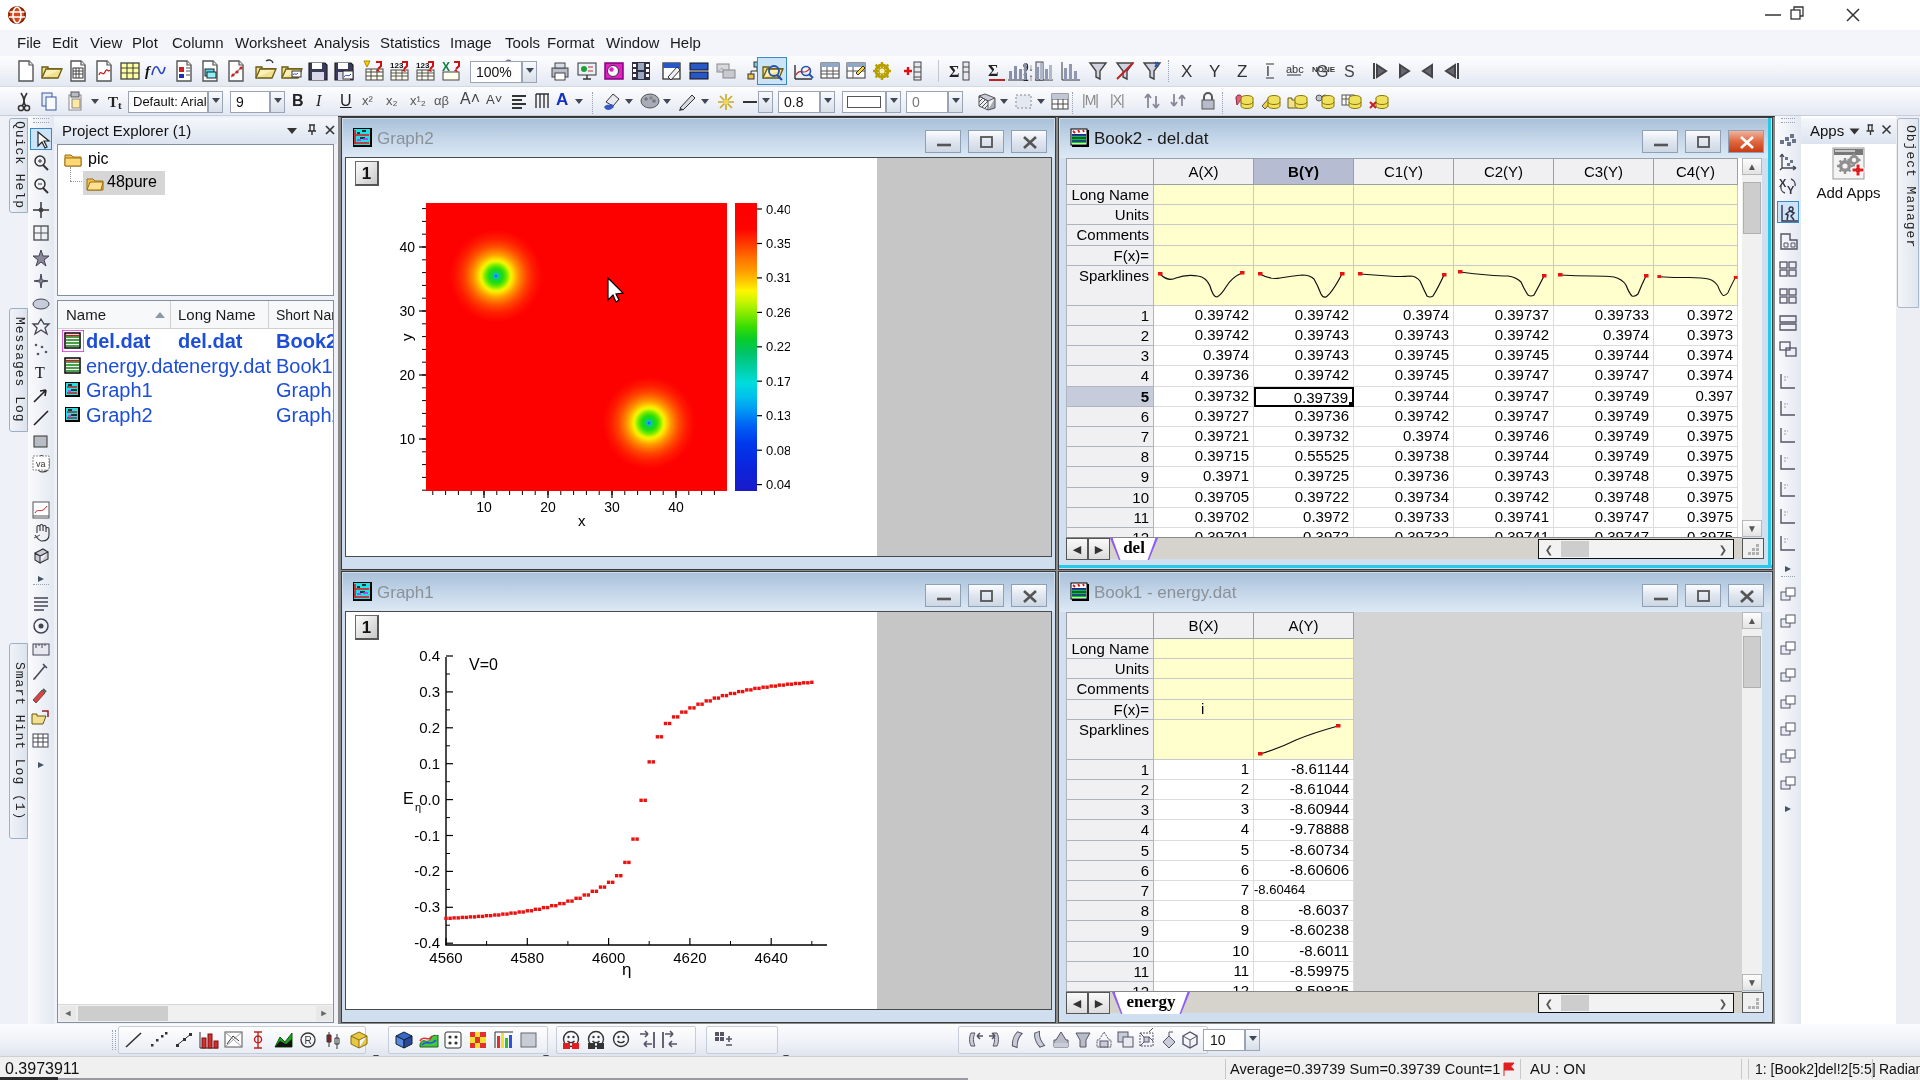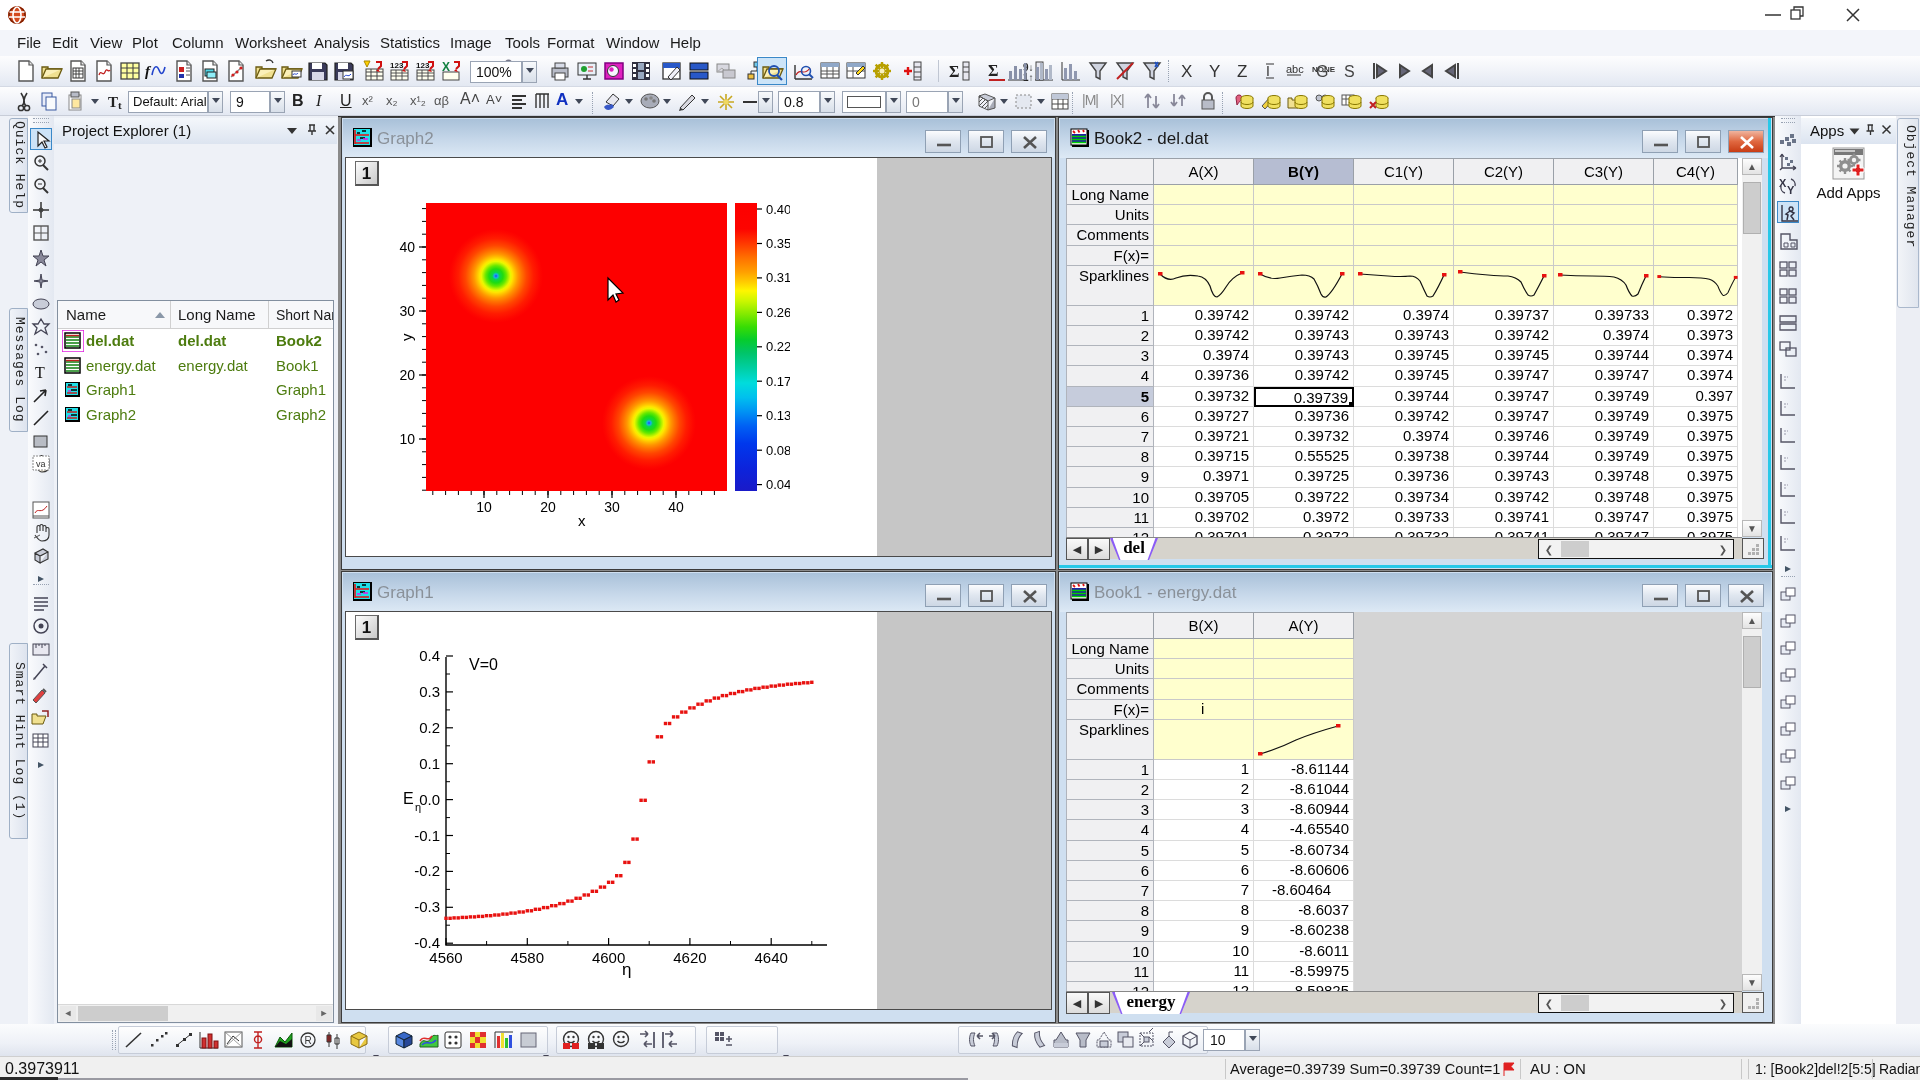--- a/index.html
+++ b/index.html
@@ -13,21 +13,21 @@
 .ddbox{position:absolute;background:#fff;border:1px solid #9aa4b4;font-size:14px;color:#111}
 .dd-arr{position:absolute;width:15px;background:linear-gradient(180deg,#f8fafc,#d8dfe9);border:1px solid #9aa4b4}
 .dd-arr:after{content:"";position:absolute;left:3px;top:6px;border:4px solid transparent;border-top:5px solid #404858}
 .vtab{left:9px;width:19px;background:linear-gradient(90deg,#f0f3f8,#dde3ee);border:1px solid #9fb0c6;border-radius:3px 0 0 3px;writing-mode:vertical-rl;text-align:center;font-family:"Liberation Mono",monospace;font-size:13px;color:#222;letter-spacing:1px}
 .lstrip{left:28px;top:116px;width:26px;height:908px;background:linear-gradient(90deg,#fafbfd,#e3e8f1)}
 .rstrip{left:1775px;top:116px;width:26px;height:908px;background:linear-gradient(90deg,#fafbfd,#e3e8f1)}
 .pe{left:54px;top:116px;width:283px;height:908px;background:#eef1f7}
 .pe-title{left:0;top:2px;width:283px;height:26px;background:linear-gradient(180deg,#f4f7fb,#dce4f0);font-size:15px;color:#111}
 .panel-box{background:#fff;border:1px solid #828f9f}
 .pe-hdr{font-size:15px;color:#1a1a1a;white-space:nowrap}
-.pe-row{position:absolute;font-size:15px;color:#4d7c0f;height:24px;line-height:24px}
+.pe-row{position:absolute;font-size:20px;color:#1d4ed8;height:24px;line-height:24px}
 .win{position:absolute;border:1px solid #3c3c3c;background:#cfdff0}
 .win-title{position:absolute;left:1px;top:1px;right:1px;height:39px;background:linear-gradient(180deg,#a9c1d9 0%,#c7d8ea 55%,#dde9f5 100%)}
 .wt-txt{position:absolute;left:34px;top:10px;font-size:17px}
 .wbtns{position:absolute;top:11px;height:23px;display:flex}
 .wbtn{width:36px;height:23px;background:linear-gradient(180deg,#fbfcfe,#dfe6ef 50%,#cdd7e4);border:1px solid #8fa0b4;margin-left:7px;position:relative}
 .wbtn-red{background:linear-gradient(180deg,#f0b49e,#e06840 50%,#c83c14)}
 .client{position:absolute;background:#fff}
 .badge1{position:absolute;width:24px;height:25px;background:linear-gradient(135deg,#fdfdfd,#c9c9c9);border:1px solid #6a6a6a;border-right:2px solid #555;border-bottom:2px solid #555;font-size:17px;font-weight:bold;text-align:center;line-height:24px;color:#111}
 .tabbar{position:absolute;background:#d6d3cc;border-top:1px solid #888}
 .sheettab{position:absolute;top:0;width:72px;height:22px;background:#8b5cf6;clip-path:polygon(0 0,100% 0,calc(100% - 9px) 100%,9px 100%)}
@@ -625,20 +625,35 @@
       <span style="position:absolute;left:8px;top:4px">Project Explorer (1)</span>
       <svg style="position:absolute;left:232px;top:9px" width="12" height="8">
         <path d="M1 1 L11 1 L6 7 Z" fill="#333"></path>
       </svg>
       <svg style="position:absolute;left:252px;top:5px" width="12" height="14">
         <path d="M3 2 H9 M4 2 V8 M8 2 V8 M2 8 H10 M6 8 V12" stroke="#333" stroke-width="1.4"></path>
       </svg>
       <svg style="position:absolute;left:270px;top:6px" width="12" height="12">
         <path d="M2 2 L10 10 M10 2 L2 10" stroke="#333" stroke-width="1.6"></path>
       </svg>
+    </div>
+<div class="abs panel-box" style="left:3px;top:28px;width:277px;height:152px">
+      <svg style="position:absolute;left:6px;top:7px" width="18" height="15" viewBox="0 0 18 15">
+        <path d="M1 3 h6 l2 2 h8 v9 h-16 Z" fill="#f0c050" stroke="#9a7010"></path>
+        <path d="M1 6 h16 v8 h-16 Z" fill="#ffd875" stroke="#9a7010"></path>
+      </svg>
+      <div style="position:absolute;left:30px;top:5px;font-size:16px;color:#000">pic</div>
+      <div style="position:absolute;left:12px;top:22px;width:1px;height:14px;border-left:1px dotted #999"></div>
+      <div style="position:absolute;left:12px;top:36px;width:12px;height:1px;border-top:1px dotted #999"></div>
+      <div style="position:absolute;left:25px;top:26px;width:82px;height:24px;background:#d6d6d6"></div>
+      <svg style="position:absolute;left:28px;top:31px" width="18" height="15" viewBox="0 0 18 15">
+        <path d="M1 3 h6 l2 2 h8 v9 h-16 Z" fill="#f0c050" stroke="#9a7010"></path>
+        <path d="M4 6 h13 l-2 8 h-14 Z" fill="#ffe090" stroke="#9a7010"></path>
+      </svg>
+      <div style="position:absolute;left:49px;top:28px;font-size:16px;color:#000">48pure</div>
     </div>
 <div class="abs panel-box" style="left:3px;top:184px;width:277px;height:723px;overflow:hidden">
       <div style="position:absolute;left:0;top:0;width:277px;height:28px;background:#f7f8fa;border-bottom:1px solid #d0d0d0"></div>
       <div class="pe-hdr" style="position:absolute;left:8px;top:5px">Name</div>
       <svg style="position:absolute;left:96px;top:10px" width="12" height="8">
         <path d="M6 1 L11 7 L1 7 Z" fill="#8a98a8"></path>
       </svg>
       <div style="position:absolute;left:112px;top:0;width:1px;height:28px;background:#d0d0d0"></div>
       <div class="pe-hdr" style="position:absolute;left:120px;top:5px">Long Name</div>
       <div style="position:absolute;left:210px;top:0;width:1px;height:28px;background:#d0d0d0"></div>
@@ -1288,30 +1303,30 @@
     <div style="position:absolute;left:88px;top:147.8px;width:100px;height:20.2px;background:#fff;border:1px solid #dcdcdc;border-top:none;border-left:none;font-size:15px;text-align:right;padding-right:4px;line-height:18px;color:#000">1</div>
     <div style="position:absolute;left:188px;top:147.8px;width:100px;height:20.2px;background:#fff;border:1px solid #dcdcdc;border-top:none;border-left:none;font-size:15px;text-align:right;padding-right:4px;line-height:18px;color:#000">-8.61144</div>
     <div style="position:absolute;left:0;top:168.0px;width:88px;height:20.2px;background:#f0f0f2;border:1px solid #b0b4bc;border-top:none;font-size:15px;font-weight:normal;text-align:right;padding-right:4px;line-height:19px">2</div>
     <div style="position:absolute;left:88px;top:168.0px;width:100px;height:20.2px;background:#fff;border:1px solid #dcdcdc;border-top:none;border-left:none;font-size:15px;text-align:right;padding-right:4px;line-height:18px;color:#000">2</div>
     <div style="position:absolute;left:188px;top:168.0px;width:100px;height:20.2px;background:#fff;border:1px solid #dcdcdc;border-top:none;border-left:none;font-size:15px;text-align:right;padding-right:4px;line-height:18px;color:#000">-8.61044</div>
     <div style="position:absolute;left:0;top:188.2px;width:88px;height:20.2px;background:#f0f0f2;border:1px solid #b0b4bc;border-top:none;font-size:15px;font-weight:normal;text-align:right;padding-right:4px;line-height:19px">3</div>
     <div style="position:absolute;left:88px;top:188.2px;width:100px;height:20.2px;background:#fff;border:1px solid #dcdcdc;border-top:none;border-left:none;font-size:15px;text-align:right;padding-right:4px;line-height:18px;color:#000">3</div>
     <div style="position:absolute;left:188px;top:188.2px;width:100px;height:20.2px;background:#fff;border:1px solid #dcdcdc;border-top:none;border-left:none;font-size:15px;text-align:right;padding-right:4px;line-height:18px;color:#000">-8.60944</div>
     <div style="position:absolute;left:0;top:208.4px;width:88px;height:20.2px;background:#f0f0f2;border:1px solid #b0b4bc;border-top:none;font-size:15px;font-weight:normal;text-align:right;padding-right:4px;line-height:19px">4</div>
     <div style="position:absolute;left:88px;top:208.4px;width:100px;height:20.2px;background:#fff;border:1px solid #dcdcdc;border-top:none;border-left:none;font-size:15px;text-align:right;padding-right:4px;line-height:18px;color:#000">4</div>
-    <div style="position:absolute;left:188px;top:208.4px;width:100px;height:20.2px;background:#fff;border:1px solid #dcdcdc;border-top:none;border-left:none;font-size:15px;text-align:right;padding-right:4px;line-height:18px;color:#000">-4.65540</div>
+    <div style="position:absolute;left:188px;top:208.4px;width:100px;height:20.2px;background:#fff;border:1px solid #dcdcdc;border-top:none;border-left:none;font-size:15px;text-align:right;padding-right:4px;line-height:18px;color:#000">-9.78888</div>
     <div style="position:absolute;left:0;top:228.6px;width:88px;height:20.2px;background:#f0f0f2;border:1px solid #b0b4bc;border-top:none;font-size:15px;font-weight:normal;text-align:right;padding-right:4px;line-height:19px">5</div>
     <div style="position:absolute;left:88px;top:228.6px;width:100px;height:20.2px;background:#fff;border:1px solid #dcdcdc;border-top:none;border-left:none;font-size:15px;text-align:right;padding-right:4px;line-height:18px;color:#000">5</div>
     <div style="position:absolute;left:188px;top:228.6px;width:100px;height:20.2px;background:#fff;border:1px solid #dcdcdc;border-top:none;border-left:none;font-size:15px;text-align:right;padding-right:4px;line-height:18px;color:#000">-8.60734</div>
     <div style="position:absolute;left:0;top:248.8px;width:88px;height:20.2px;background:#f0f0f2;border:1px solid #b0b4bc;border-top:none;font-size:15px;font-weight:normal;text-align:right;padding-right:4px;line-height:19px">6</div>
     <div style="position:absolute;left:88px;top:248.8px;width:100px;height:20.2px;background:#fff;border:1px solid #dcdcdc;border-top:none;border-left:none;font-size:15px;text-align:right;padding-right:4px;line-height:18px;color:#000">6</div>
     <div style="position:absolute;left:188px;top:248.8px;width:100px;height:20.2px;background:#fff;border:1px solid #dcdcdc;border-top:none;border-left:none;font-size:15px;text-align:right;padding-right:4px;line-height:18px;color:#000">-8.60606</div>
     <div style="position:absolute;left:0;top:269.0px;width:88px;height:20.2px;background:#f0f0f2;border:1px solid #b0b4bc;border-top:none;font-size:15px;font-weight:normal;text-align:right;padding-right:4px;line-height:19px">7</div>
     <div style="position:absolute;left:88px;top:269.0px;width:100px;height:20.2px;background:#fff;border:1px solid #dcdcdc;border-top:none;border-left:none;font-size:15px;text-align:right;padding-right:4px;line-height:18px;color:#000">7</div>
-    <div style="position:absolute;left:188px;top:269.0px;width:100px;height:20.2px;background:#fff;border:1px solid #dcdcdc;border-top:none;border-left:none;font-size:15px;text-align:center;padding-right:4px;line-height:18px;color:#000">-8.60464</div>
+    <div style="position:absolute;left:188px;top:269.0px;width:100px;height:20.2px;background:#fff;border:1px solid #dcdcdc;border-top:none;border-left:none;font-size:13px;text-align:left;padding-right:4px;line-height:18px;color:#000">-8.60464</div>
     <div style="position:absolute;left:0;top:289.2px;width:88px;height:20.2px;background:#f0f0f2;border:1px solid #b0b4bc;border-top:none;font-size:15px;font-weight:normal;text-align:right;padding-right:4px;line-height:19px">8</div>
     <div style="position:absolute;left:88px;top:289.2px;width:100px;height:20.2px;background:#fff;border:1px solid #dcdcdc;border-top:none;border-left:none;font-size:15px;text-align:right;padding-right:4px;line-height:18px;color:#000">8</div>
     <div style="position:absolute;left:188px;top:289.2px;width:100px;height:20.2px;background:#fff;border:1px solid #dcdcdc;border-top:none;border-left:none;font-size:15px;text-align:right;padding-right:4px;line-height:18px;color:#000">-8.6037</div>
     <div style="position:absolute;left:0;top:309.4px;width:88px;height:20.2px;background:#f0f0f2;border:1px solid #b0b4bc;border-top:none;font-size:15px;font-weight:normal;text-align:right;padding-right:4px;line-height:19px">9</div>
     <div style="position:absolute;left:88px;top:309.4px;width:100px;height:20.2px;background:#fff;border:1px solid #dcdcdc;border-top:none;border-left:none;font-size:15px;text-align:right;padding-right:4px;line-height:18px;color:#000">9</div>
     <div style="position:absolute;left:188px;top:309.4px;width:100px;height:20.2px;background:#fff;border:1px solid #dcdcdc;border-top:none;border-left:none;font-size:15px;text-align:right;padding-right:4px;line-height:18px;color:#000">-8.60238</div>
     <div style="position:absolute;left:0;top:329.6px;width:88px;height:20.2px;background:#f0f0f2;border:1px solid #b0b4bc;border-top:none;font-size:15px;font-weight:normal;text-align:right;padding-right:4px;line-height:19px">10</div>
     <div style="position:absolute;left:88px;top:329.6px;width:100px;height:20.2px;background:#fff;border:1px solid #dcdcdc;border-top:none;border-left:none;font-size:15px;text-align:right;padding-right:4px;line-height:18px;color:#000">10</div>
     <div style="position:absolute;left:188px;top:329.6px;width:100px;height:20.2px;background:#fff;border:1px solid #dcdcdc;border-top:none;border-left:none;font-size:15px;text-align:right;padding-right:4px;line-height:18px;color:#000">-8.6011</div>
     <div style="position:absolute;left:0;top:349.8px;width:88px;height:20.2px;background:#f0f0f2;border:1px solid #b0b4bc;border-top:none;font-size:15px;font-weight:normal;text-align:right;padding-right:4px;line-height:19px">11</div>

